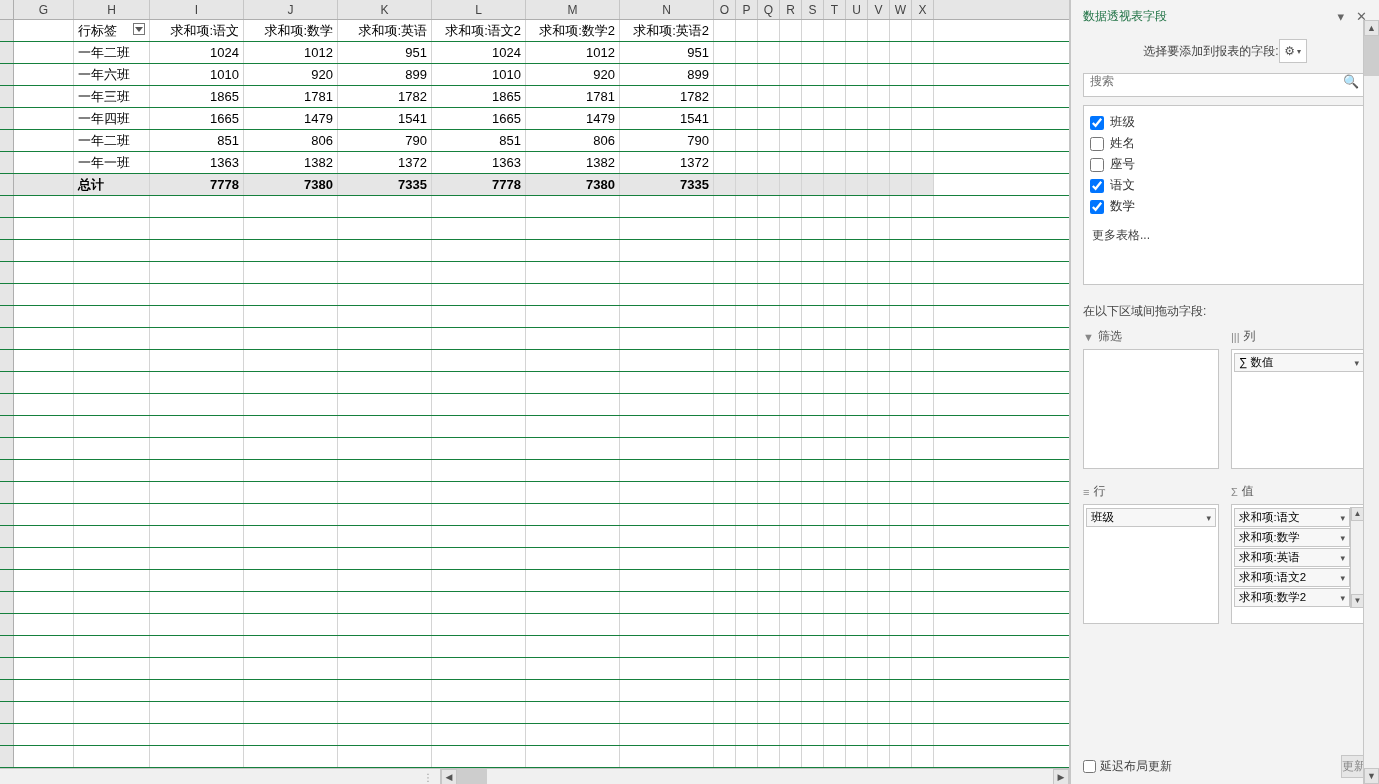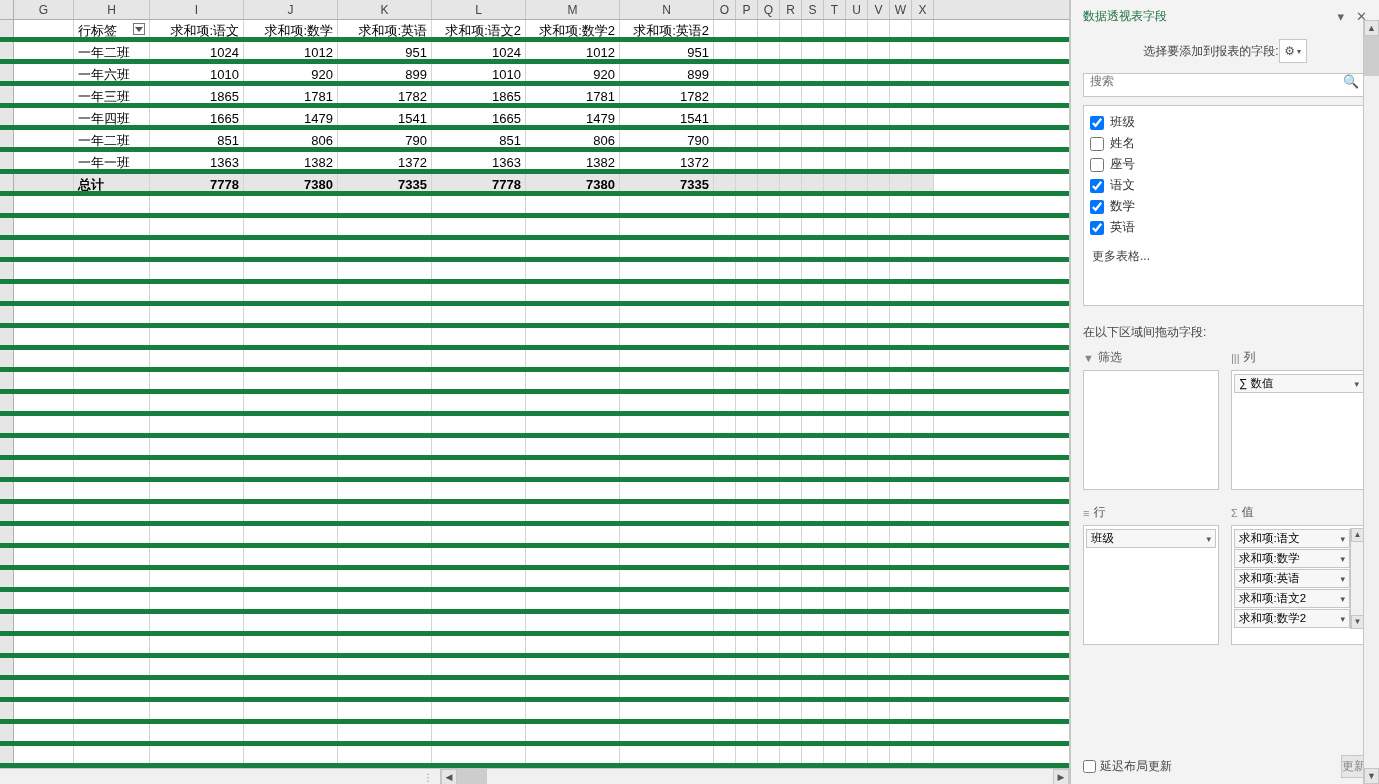--- a/index.html
+++ b/index.html
@@ -10,21 +10,21 @@
 
 .col-headers { display: flex; height: 20px; background: #e6e6e6; border-bottom: 1px solid #aeaeae; }
 .col-headers .rh-corner { width: 14px; background: #e6e6e6; border-right: 1px solid #aeaeae; border-bottom: none; }
 .ch { text-align: center; font-size: 12px; color: #444; border-right: 1px solid #c6c6c6; line-height: 20px; }
 .ch.gh { width: 60px; }
 .ch.h { width: 76px; }
 .ch.data { width: 94px; }
 .ch.small { width: 22px; }
 
 .body-rows { display: flex; flex-direction: column; }
-.row { display: flex; height: 22px; border-bottom: 5px solid #15803d; }
+.row { display: flex; height: 22px; border-bottom: 1px solid #15803d; }
 .rh { width: 14px; background: #e6e6e6; border-right: 1px solid #aeaeae; font-size: 11px; text-align: center; line-height: 22px; color: #444; }
 .cell { border-right: 1px solid #d4d4d4; font-size: 13px; line-height: 22px; padding: 0 4px; white-space: nowrap; overflow: hidden; }
 .cell.g { width: 60px; }
 .cell.h { width: 76px; }
 .cell.data { width: 94px; text-align: right; }
 .cell.small { width: 22px; }
 .cell.hdr { font-weight: normal; color: #000; }
 .row.total .cell { font-weight: bold; background: #e6e6e6; }
 .row.header { }
 .row.header .cell { background: #fff; }
@@ -893,24 +893,20 @@
           <input type="checkbox" style="">
           <span>座号</span>
         </div>
         <div class="field-item">
           <input type="checkbox" checked="" style="">
           <span>语文</span>
         </div>
         <div class="field-item">
           <input type="checkbox" checked="" style="">
           <span>数学</span>
-        </div>
-        <div class="field-item">
-          <input type="checkbox" checked="" style="">
-          <span>英语</span>
         </div>
         <div class="more-tables">更多表格...</div>
       </div>
 
     <div class="drag-hint">在以下区域间拖动字段:</div>
 
     <div class="areas">
       <div class="area">
         <div class="area-header">
             <span class="ah-icon">▼</span>

